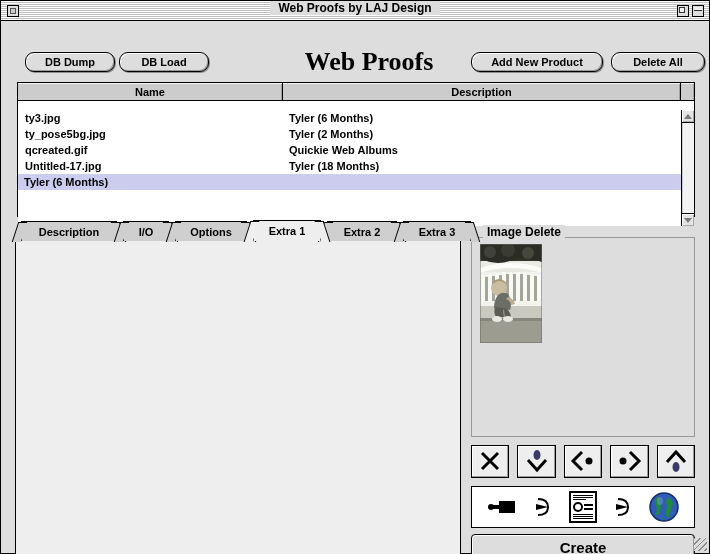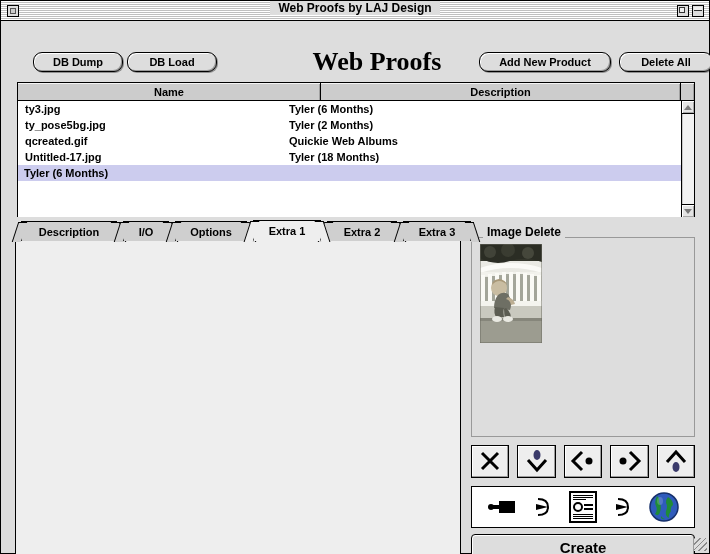--- a/index.html
+++ b/index.html
@@ -66,21 +66,21 @@
   }
   .tb-box.shade::after{
     content:"";position:absolute;left:1px;top:1px;right:1px;height:3px;
     border-bottom:1px solid #333;background:#eee;
   }
 
   
   .content{position:absolute;left:0;top:20px;width:708px;height:532px;background:#dddddd;}
 
   
-  .toolbar{position:absolute;left:16px;top:0;width:616px;height:38px;}
+  .toolbar{position:absolute;left:8px;top:0;width:616px;height:38px;}
   .btn-round{
     position:absolute;
     background:#dddddd;
     border:1px solid #000;
     border-radius:9px;
     box-shadow: inset -1px -1px 0 #9a9a9a, inset 1px 1px 0 #ffffff, 1px 1px 0 rgba(0,0,0,.35);
     font-family:"Liberation Sans",sans-serif;
     font-weight:bold;font-size:11px;color:#000;
     text-align:center;
     cursor:default;
@@ -115,24 +115,24 @@
     box-shadow: inset 0 1px 0 #ffffff;
   }
   .lh-cell{
     font-weight:bold;font-size:11px;color:#000;
     display:flex;align-items:center;justify-content:center;
     border-right:1px solid #000;
     box-sizing:border-box;
     background:#cccccc;
     box-shadow: inset 0 1px 0 #f4f4f4, inset -1px 0 0 #a0a0a0;
   }
-  .lh-name{width:303px;}
+  .lh-name{width:265px;}
   .lh-desc{flex:1;}
   .lh-pad{width:13px;border-right:none;}
-  .list-body{position:relative;height:116px;overflow:hidden;background:#fff;}
+  .list-body{position:relative;height:116px;overflow:hidden;background:#fff;margin-top:9px;}
   .list-rows{position:absolute;left:0;top:0;right:13px;}
   .lrow{display:flex;height:16px;align-items:center;}
   .lrow.selected{background:#ccccee;}
   .lrow .c-name{width:265px;padding-left:7px;box-sizing:border-box;
     font-weight:bold;font-size:11px;color:#000;white-space:nowrap;overflow:hidden;}
   .lrow .c-desc{flex:1;padding-left:6px;box-sizing:border-box;
     font-weight:bold;font-size:11px;color:#000;white-space:nowrap;overflow:hidden;}
   .vscroll{
     position:absolute;right:0;top:0;width:13px;height:116px;
     background:#eeeeee;border-left:1px solid #000;box-sizing:border-box;

